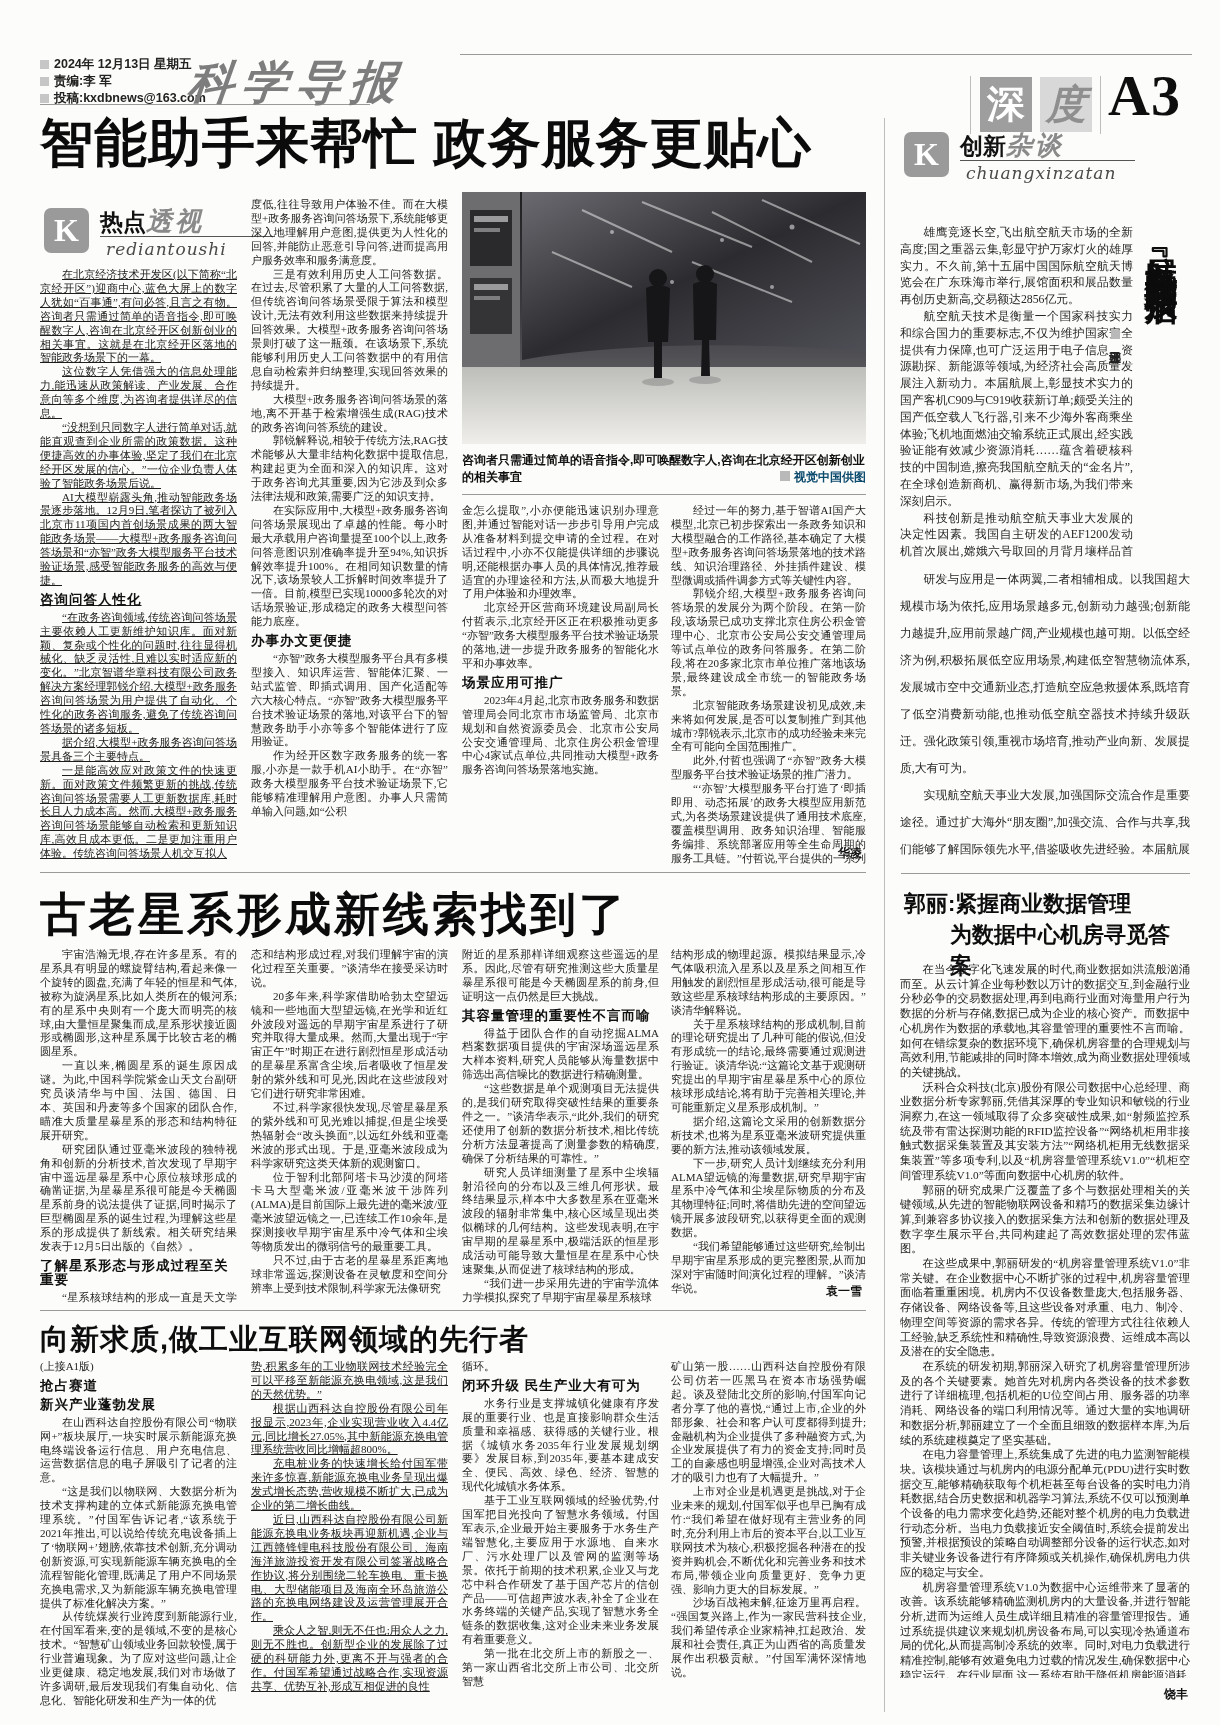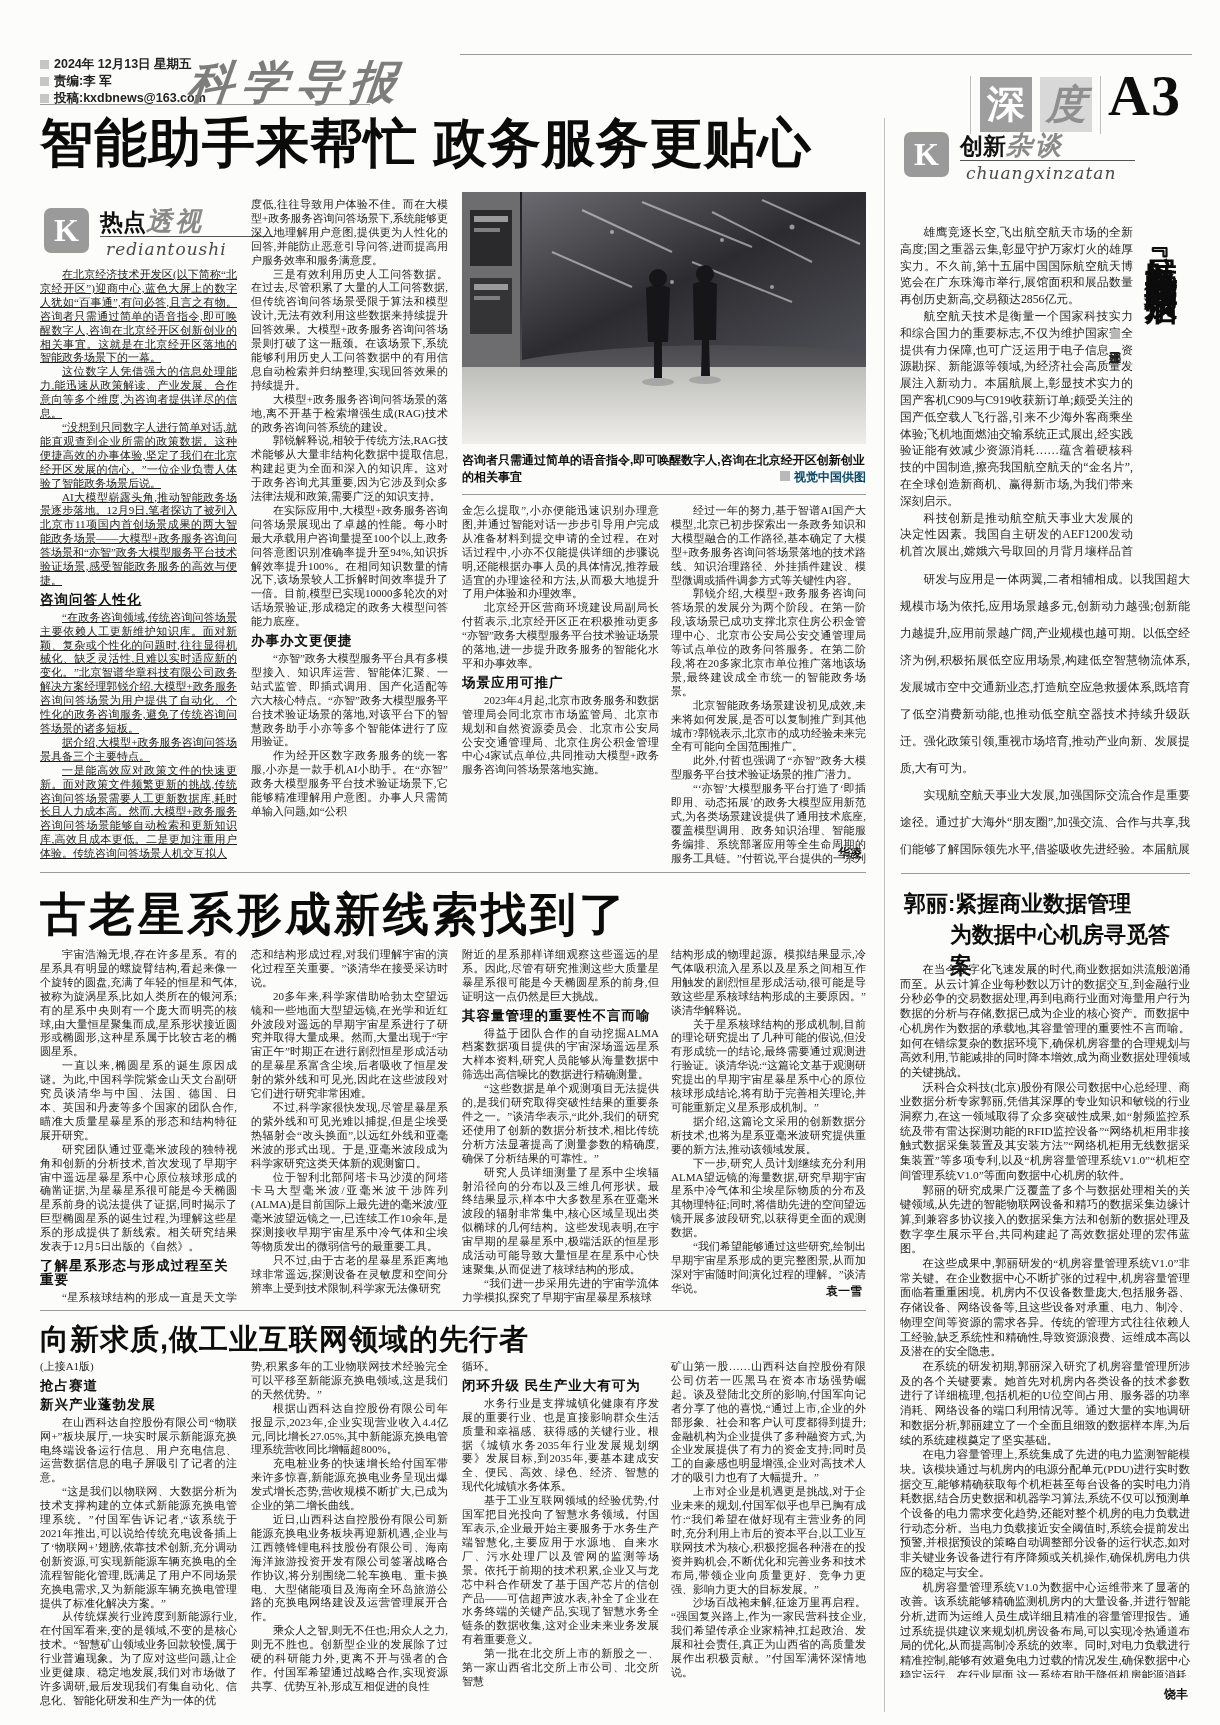--- a/index.html
+++ b/index.html
@@ -60,21 +60,21 @@
          font-size:13.5px;color:#111;letter-spacing:1px;font-weight:900;text-indent:0;text-align:left;}
   .c1{left:40px;top:268px;width:197px;height:596px;text-decoration:underline;}
   .c2{left:251px;top:198px;width:197px;height:666px;}
   .c3{left:462px;top:504px;width:197px;height:360px;}
   .c4{left:671px;top:504px;width:195px;height:360px;}
   .g1{left:40px;top:948px;width:197px;height:356px;}
   .g2{left:251px;top:948px;width:197px;height:356px;}
   .g3{left:462px;top:948px;width:197px;height:356px;}
   .g4{left:671px;top:948px;width:195px;height:356px;}
   .f1{left:40px;top:1360px;width:197px;height:352px;}
-  .f2{left:251px;top:1360px;width:197px;height:352px;}
+  .f2{left:251px;top:1360px;width:197px;height:352px;text-decoration:underline;}
   .f3{left:462px;top:1360px;width:197px;height:352px;}
   .f4{left:671px;top:1360px;width:195px;height:352px;}
 
   .byline{font-family:"Liberation Sans","DejaVu Sans",sans-serif;font-weight:900;font-size:12px;color:#111;}
 
   
   .photo{left:462px;top:192px;width:404px;height:252px;background:#222;}
   .caption{left:462px;top:452px;width:404px;font-family:"Liberation Sans","DejaVu Sans",sans-serif;
            font-weight:bold;font-size:12px;line-height:17px;color:#111;}
   .caption .row2{display:flex;justify-content:space-between;}

